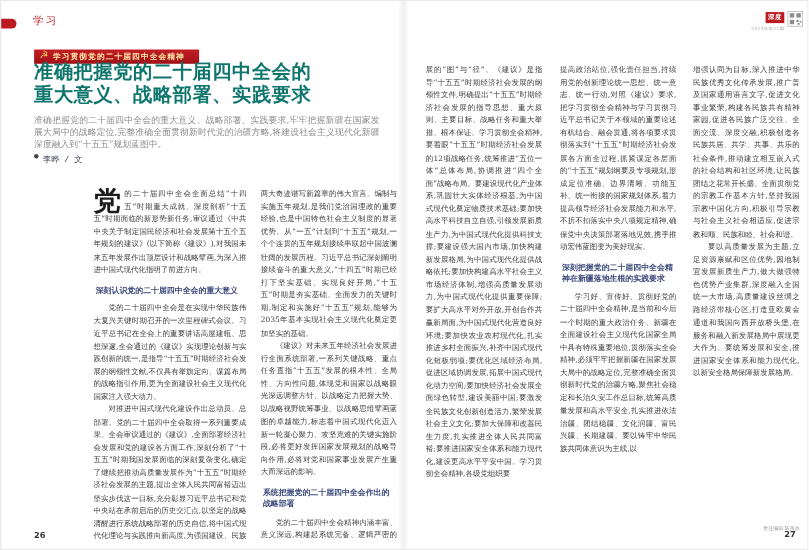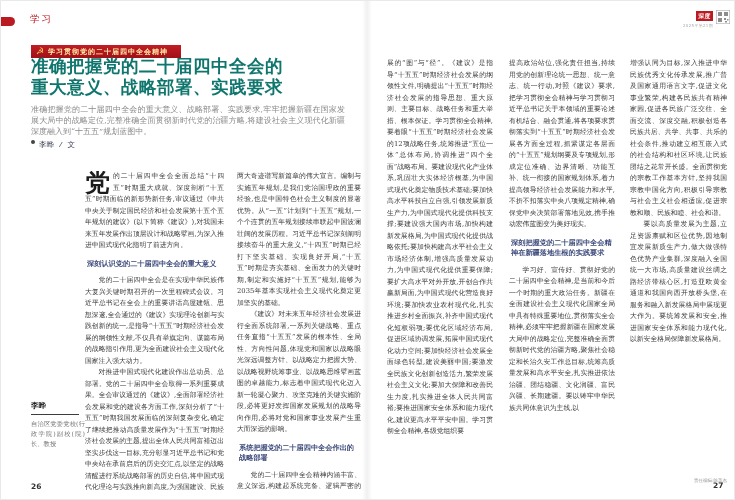--- a/index.html
+++ b/index.html
@@ -127,24 +127,19 @@
   <div class="col colR colR2">
       <p class="body-p cont">提高政治站位,强化责任担当,持续用党的创新理论统一思想、统一意志、统一行动,对照《建议》要求,把学习贯彻全会精神与学习贯彻习近平总书记关于本领域的重要论述有机结合、融会贯通,将各项要求贯彻落实到“十五五”时期经济社会发展各方面全过程,抓紧谋定各层面的“十五五”规划纲要及专项规划,形成定位准确、边界清晰、功能互补、统一衔接的国家规划体系,着力提高领导经济社会发展能力和水平,不折不扣落实中央八项规定精神,确保党中央决策部署落地见效,携手推动宏伟蓝图变为美好现实。</p>
       <h3 class="sec-h">深刻把握党的二十届四中全会精神在新疆落地生根的实践要求</h3>
       <p class="body-p">学习好、宣传好、贯彻好党的二十届四中全会精神,是当前和今后一个时期的重大政治任务。新疆在全面建设社会主义现代化国家全局中具有特殊重要地位,贯彻落实全会精神,必须牢牢把握新疆在国家发展大局中的战略定位,完整准确全面贯彻新时代党的治疆方略,聚焦社会稳定和长治久安工作总目标,统筹高质量发展和高水平安全,扎实推进依法治疆、团结稳疆、文化润疆、富民兴疆、长期建疆。要以铸牢中华民族共同体意识为主线,以</p>
     </div>
   <div class="col colR colR3">
       <p class="body-p cont">增强认同为目标,深入推进中华民族优秀文化传承发展,推广普及国家通用语言文字,促进文化事业繁荣,构建各民族共有精神家园,促进各民族广泛交往、全面交流、深度交融,积极创造各民族共居、共学、共事、共乐的社会条件,推动建立相互嵌入式的社会结构和社区环境,让民族团结之花常开长盛。全面贯彻党的宗教工作基本方针,坚持我国宗教中国化方向,积极引导宗教与社会主义社会相适应,促进宗教和顺、民族和睦、社会和谐。</p>
       <p class="body-p">要以高质量发展为主题,立足资源禀赋和区位优势,因地制宜发展新质生产力,做大做强特色优势产业集群,深度融入全国统一大市场,高质量建设丝绸之路经济带核心区,打造亚欧黄金通道和我国向西开放桥头堡,在服务和融入新发展格局中展现更大作为。要统筹发展和安全,推进国家安全体系和能力现代化,以新安全格局保障新发展格局。</p>
     </div>
 
-  <div class="bio">
-    <div class="bio-name">李晔</div>
-    <div class="bio-rule"></div>
-    <div class="bio-title">自治区党委党校(行政学院)副校(院)长、教授</div>
-  </div>
 
   <div class="pnum pnum-l">26</div>
   <div class="editor">责任编辑:陈英杰</div>
   <div class="pnum pnum-r">27</div>
 
   <div class="fold"></div>
 </div>
 
 </body></html>

